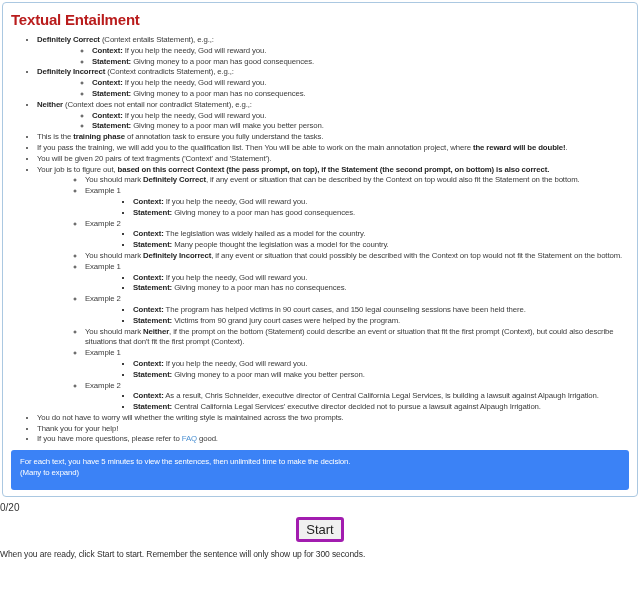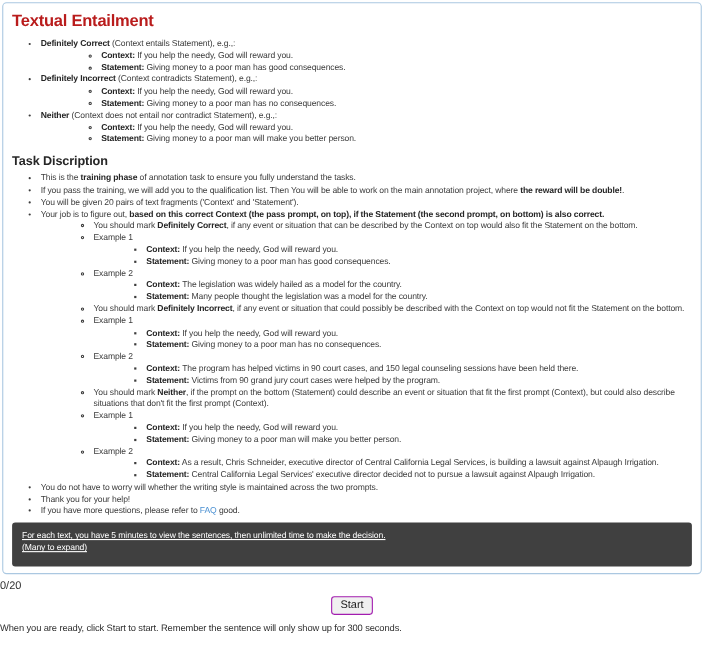--- a/index.html
+++ b/index.html
@@ -23,33 +23,32 @@
   ul { margin: 0; }
   li { line-height: 10.8px; }
   b { color: #262626; }
   .lvl1 { list-style-type: disc;   padding-left: 26px; }
   .def-inner { list-style-type: circle; padding-left: 55px; }
   .lvl2 { list-style-type: circle; padding-left: 48px; }
   .lvl3 { list-style-type: square; padding-left: 48px; }
   .link { color: #4a90d2; text-decoration: none; cursor: pointer; }
   .banner {
     margin-top: 5px;
-    background: #404040;
+    background: #3b82f6;
     border-radius: 3px;
     color: #ffffff;
     padding: 6px 1px 12px 9px;
     cursor: pointer;
-    text-decoration: underline;
   }
   .banner div { line-height: 11px; letter-spacing: -0.1px; }
   .progress { margin: 5px 0 0 0; font-size: 10px; color: #333333; letter-spacing: 0; }
   .start-row { text-align: center; margin-top: 4px; }
   .start-btn {
-    font-family: inherit; font-size: 10px; letter-spacing: 0; color: #222222;
-    background: #f0f0f0; border: 1px solid #a21caf; border-radius: 3px;
+    font-family: inherit; font-size: 13px; letter-spacing: 0; color: #222222;
+    background: #f0f0f0; border: 3px solid #a21caf; border-radius: 3px;
     padding: 2px 7px; cursor: pointer;
   }
   .note { margin-top: 7px; font-size: 8.5px; color: #2e2e2e; letter-spacing: -0.1px; }
 </style>
 </head>
 <body>
 
 <div class="panel">
   <h1>Textual Entailment</h1>
 
@@ -67,21 +66,20 @@
       </ul>
     </li>
     <li><b>Neither</b><span> (Context does not entail nor contradict Statement), e.g.,:</span>
       <ul class="def-inner">
         <li><b>Context:</b><span> If you help the needy, God will reward you.</span></li>
         <li><b>Statement:</b><span> Giving money to a poor man will make you better person.</span></li>
       </ul>
     </li>
   </ul>
 
-  <h2>Task Discription</h2>
 
   <ul class="lvl1">
     <li><span>This is the </span><b>training phase</b><span> of annotation task to ensure you fully understand the tasks.</span></li>
     <li><span>If you pass the training, we will add you to the qualification list. Then You will be able to work on the main annotation project, where </span><b>the reward will be double!</b><span>.</span></li>
     <li><span>You will be given 20 pairs of text fragments ('Context' and 'Statement').</span></li>
     <li><span>Your job is to figure out, </span><b>based on this correct Context (the pass prompt, on top), if the Statement (the second prompt, on bottom) is also correct.</b>
       <ul class="lvl2">
         <li><span>You should mark </span><b>Definitely Correct</b><span>, if any event or situation that can be described by the Context on top would also fit the Statement on the bottom.</span></li>
         <li><span>Example 1</span>
           <ul class="lvl3">

